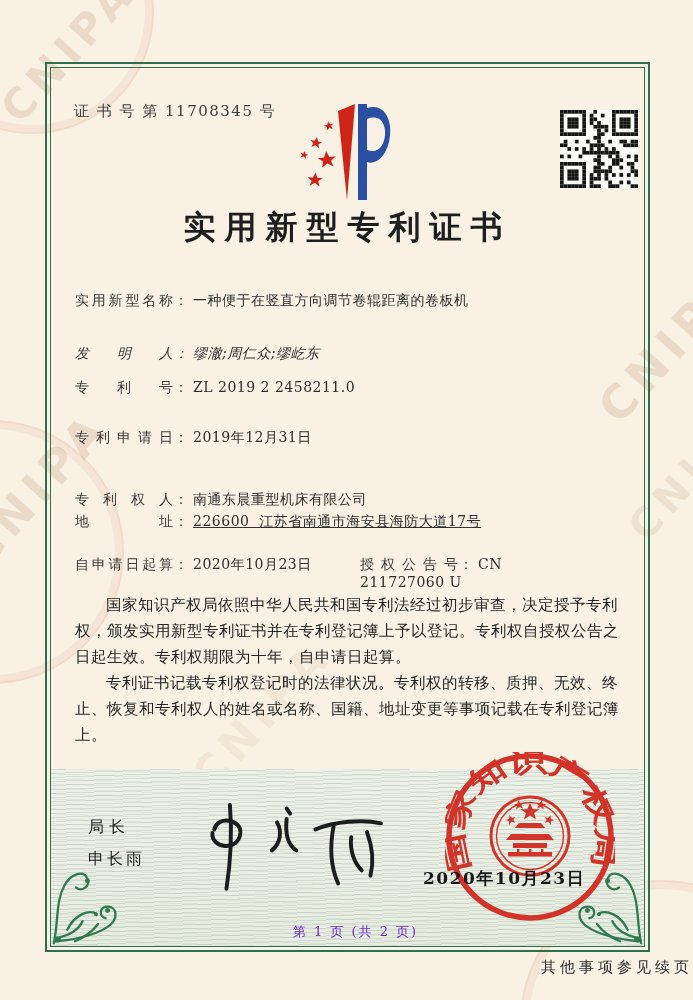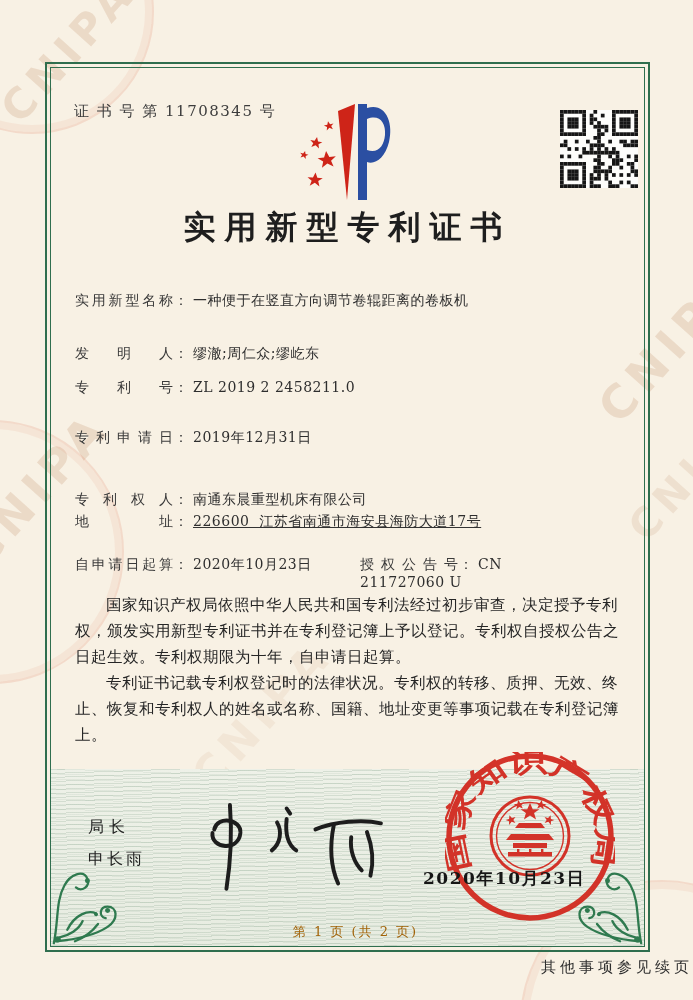--- a/index.html
+++ b/index.html
@@ -56,21 +56,21 @@
     font-size:15.5px;line-height:26px;color:#262626;letter-spacing:.5px;}
   .paras p{margin:0;text-indent:2em;}
   
   .signer-title{position:absolute;left:37px;top:749px;font-size:16px;letter-spacing:5px;color:#222;z-index:4;}
   .signer-name{position:absolute;left:37px;top:781px;font-size:16px;letter-spacing:3px;color:#222;z-index:4;}
   .sig{position:absolute;left:140px;top:730px;width:214px;height:96px;z-index:4;}
   .seal{position:absolute;left:394px;top:684px;width:170px;height:170px;z-index:5;opacity:.94;}
   .seal-date{position:absolute;left:372px;top:799px;width:180px;z-index:6;
     font-size:17px;font-weight:600;letter-spacing:1.5px;color:#161616;white-space:nowrap;}
   .page-info{position:absolute;left:16px;right:0;top:855px;text-align:center;z-index:4;
-    font-size:13px;letter-spacing:2px;color:#a16207;}
+    font-size:13px;letter-spacing:2px;color:#6d28d9;}
   .footer-note{position:absolute;left:0;right:0;top:958px;text-align:right;z-index:2;
     font-size:15px;letter-spacing:4px;color:#2e2e2e;}
 </style>
 </head>
 <body>
 
 <svg width="0" height="0" style="position:absolute">
   <defs>
     <polygon id="star5" points="0,-6 1.76,-1.85 6.1,-1.85 2.64,0.71 3.9,4.85 0,2.29 -3.9,4.85 -2.64,0.71 -6.1,-1.85 -1.76,-1.85"></polygon>
   </defs>
@@ -349,21 +349,21 @@
           <rect x="68.0" y="54.4" width="3.4" height="3.4" fill="#161616"></rect>
           <rect x="68.0" y="57.8" width="3.4" height="3.4" fill="#161616"></rect>
           <rect x="68.0" y="68.0" width="3.4" height="3.4" fill="#161616"></rect>
         </svg>
 
       <div class="title">实用新型专利证书</div>
 
       <div class="frow" style="top:224px;">
         <span class="flabel">实用新型名称</span><span class="fcolon">：</span><span class="fvalue">一种便于在竖直方向调节卷辊距离的卷板机</span>
       </div>
-      <div class="frow" style="top:277px;">
+      <div class="frow" style="top:277px;font-style:italic;">
         <span class="flabel">发明人</span><span class="fcolon">：</span><span class="fvalue">缪澈;周仁众;缪屹东</span>
       </div>
       <div class="frow" style="top:311px;">
         <span class="flabel">专利号</span><span class="fcolon">：</span><span class="fvalue">ZL 2019 2 2458211.0</span>
       </div>
       <div class="frow" style="top:361px;">
         <span class="flabel">专利申请日</span><span class="fcolon">：</span><span class="fvalue">2019年12月31日</span>
       </div>
       <div class="frow" style="top:403px;margin-top:20px;">
         <span class="flabel">专利权人</span><span class="fcolon">：</span><span class="fvalue">南通东晨重型机床有限公司</span>

